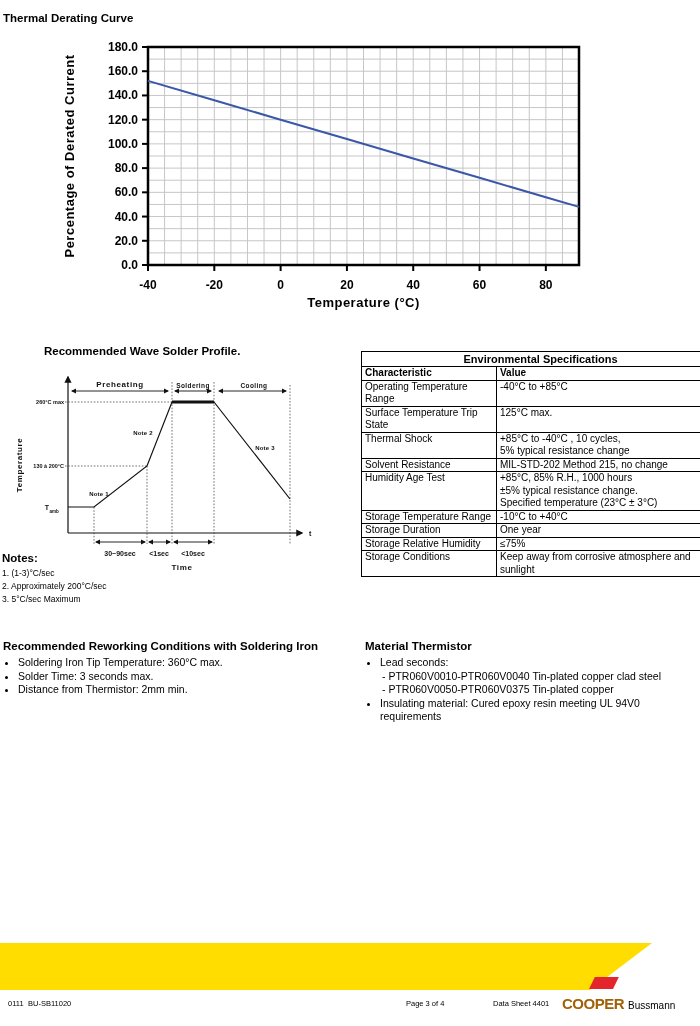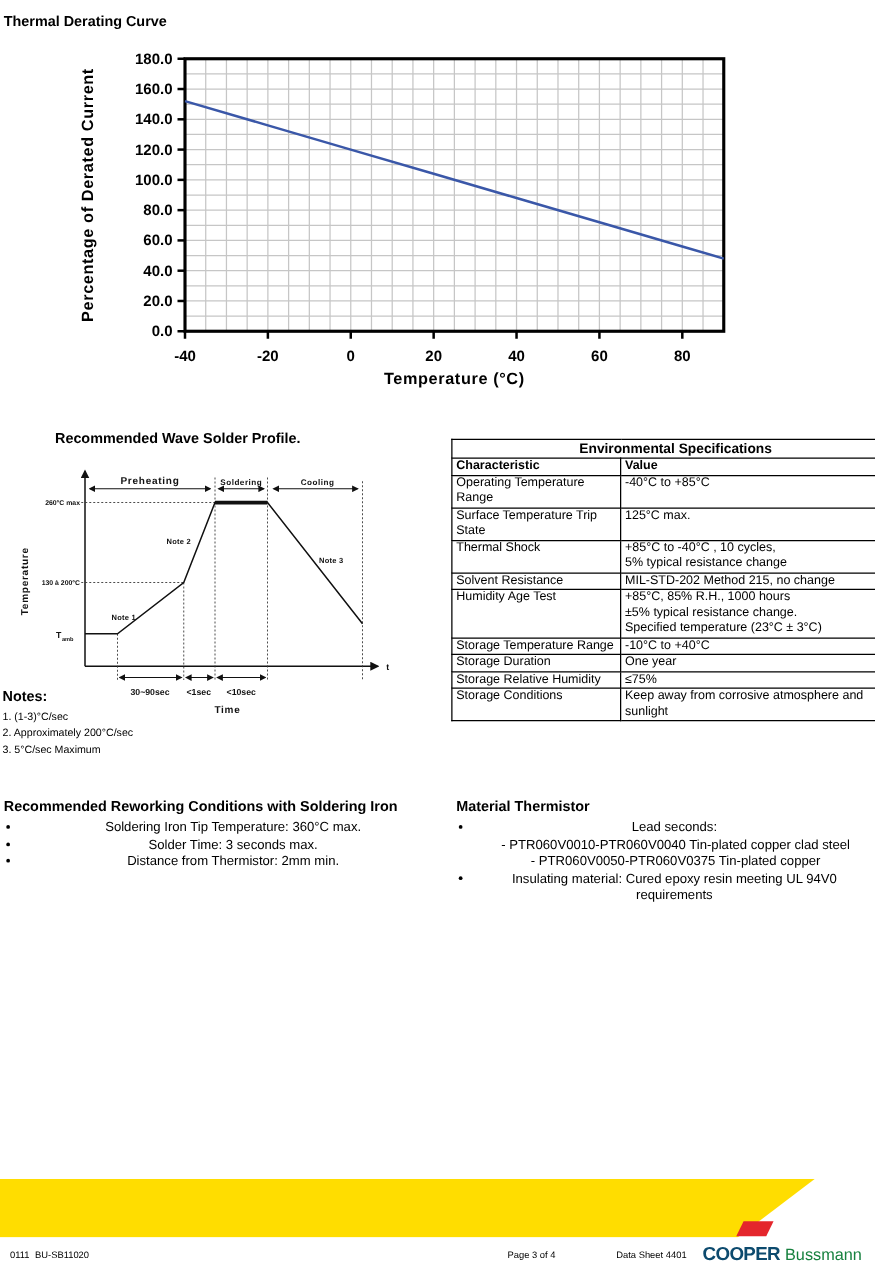--- a/index.html
+++ b/index.html
@@ -32,35 +32,35 @@
   #env-table td{border:1px solid #000;font-size:10px;line-height:12.5px;padding:0 3px;vertical-align:top;text-align:left;}
   #env-table .t-title{font-size:11px;font-weight:700;text-align:center;line-height:14px;}
   #env-table .t-head{font-weight:700;}
   #env-table .c1{width:128px;}
 
   
   .section{position:absolute;}
   #rework{left:3px;top:640px;width:352px;}
   #material{left:365px;top:640px;width:334px;}
   .section h3{font-size:11.5px;font-weight:700;margin:0 0 4px 0;}
-  .section ul{margin:0;padding-left:15px;text-align:center;}
+  .section ul{margin:0;padding-left:15px;}
   .section li{font-size:10.5px;line-height:13.5px;}
   .subline{font-size:10.5px;line-height:13.5px;padding-left:2px;}
 
   
   #footer-band{position:absolute;left:0;top:943px;width:700px;height:47px;
                clip-path:polygon(0 0,652px 0,590px 47px,0 47px);}
   .f-txt{position:absolute;top:999px;font-size:7.5px;white-space:nowrap;}
   #f-rev{left:8px;}
   #f-doc{left:28px;}
   #f-page{left:378px;padding-left:28px;}
   #f-sheet{left:493px;}
   #logo{position:absolute;left:562px;top:995px;display:flex;align-items:baseline;}
-  #logo-bold{font-size:15px;font-weight:800;letter-spacing:-.5px;color:#0c4a6e;}
-  #logo-reg{font-size:13px;font-weight:400;margin-left:4px;color:#15803d;}
+  #logo-bold{font-size:15px;font-weight:800;letter-spacing:-.5px;color:#a16207;}
+  #logo-reg{font-size:10px;font-weight:400;margin-left:4px;color:#000000;}
   #logo-slash{position:absolute;left:589px;top:977px;width:24px;height:12px;
               transform:skewX(-26deg);transform-origin:bottom left;}
 </style>
 </head>
 <body>
 
 <div id="page">
 
   <div class="h-title" style="left:3px;top:12px;">Thermal Derating Curve</div>
   <svg id="chart-svg" viewBox="0 0 700 332" xmlns="http://www.w3.org/2000/svg">

